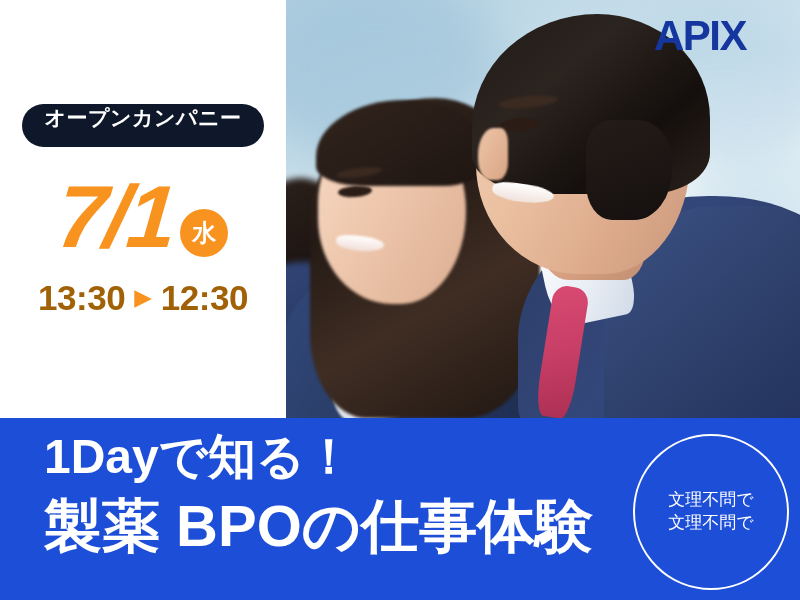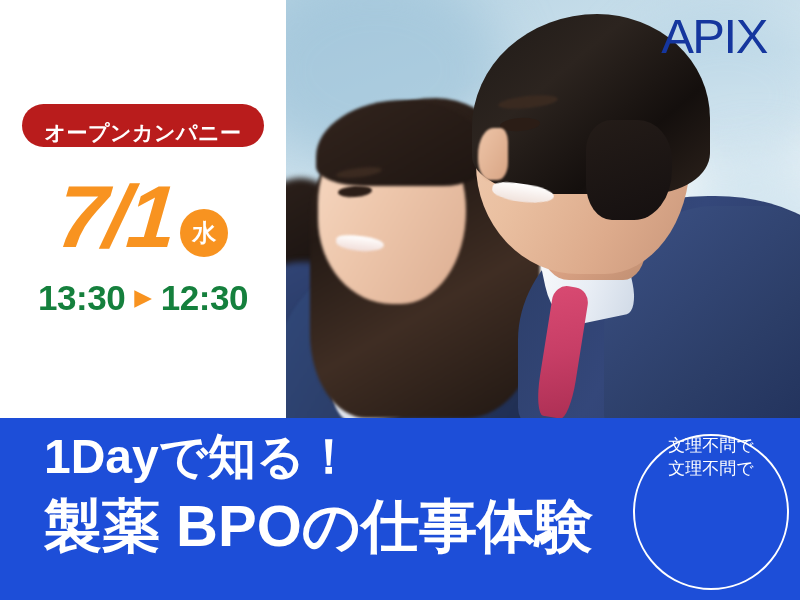--- a/index.html
+++ b/index.html
@@ -238,45 +238,45 @@
   }
 
   
   .apix-logo {
     position: absolute;
     left: 654px;
     top: 14px;
     width: 120px;
     height: 44px;
     font-family: "Liberation Sans", "DejaVu Sans", sans-serif;
-    font-weight: normal;
-    font-size: 49px;
+    font-weight: bold;
+    font-size: 42px;
     letter-spacing: -1.5px;
     color: #15369e;
     line-height: 44px;
-    text-align: center;
+    text-align: left;
   }
 
   
   .left-panel {
     position: absolute;
     left: 0; top: 0;
     width: 286px;
     height: 418px;
     background: #ffffff;
   }
 
   .pill {
     position: absolute;
     left: 22px; top: 104px;
     width: 242px; height: 43px;
-    background: #b91c1c;
+    background: #0f172a;
     border-radius: 22px;
     display: flex;
-    align-items: flex-end;
+    align-items: flex-start;
     justify-content: center;
     box-sizing: border-box;
   }
   .pill-label {
     color: #ffffff;
     font-weight: bold;
     font-size: 21px;
     letter-spacing: 0.5px;
     white-space: nowrap;
   }
@@ -320,21 +320,21 @@
     position: absolute;
     left: 0; top: 276px;
     width: 286px;
     height: 42px;
     display: flex;
     align-items: center;
     justify-content: center;
     gap: 9px;
   }
   .time-text {
-    color: #15803d;
+    color: #a16207;
     font-weight: bold;
     font-size: 35px;
     line-height: 1;
     letter-spacing: -0.5px;
   }
   .time-arrow {
     color: #f89320;
     font-size: 23px;
     line-height: 1;
   }
@@ -372,20 +372,21 @@
     left: 633px;
     top: 434px;
     width: 156px;
     height: 156px;
     border-radius: 50%;
     border: 2px solid #ffffff;
     box-sizing: border-box;
     display: flex;
     flex-direction: column;
     align-items: center;
+    justify-content: center;
     gap: 2px;
   }
   .circle-line {
     color: #ffffff;
     font-size: 17px;
     font-weight: normal;
     line-height: 1.22;
     white-space: nowrap;
   }
 </style>

